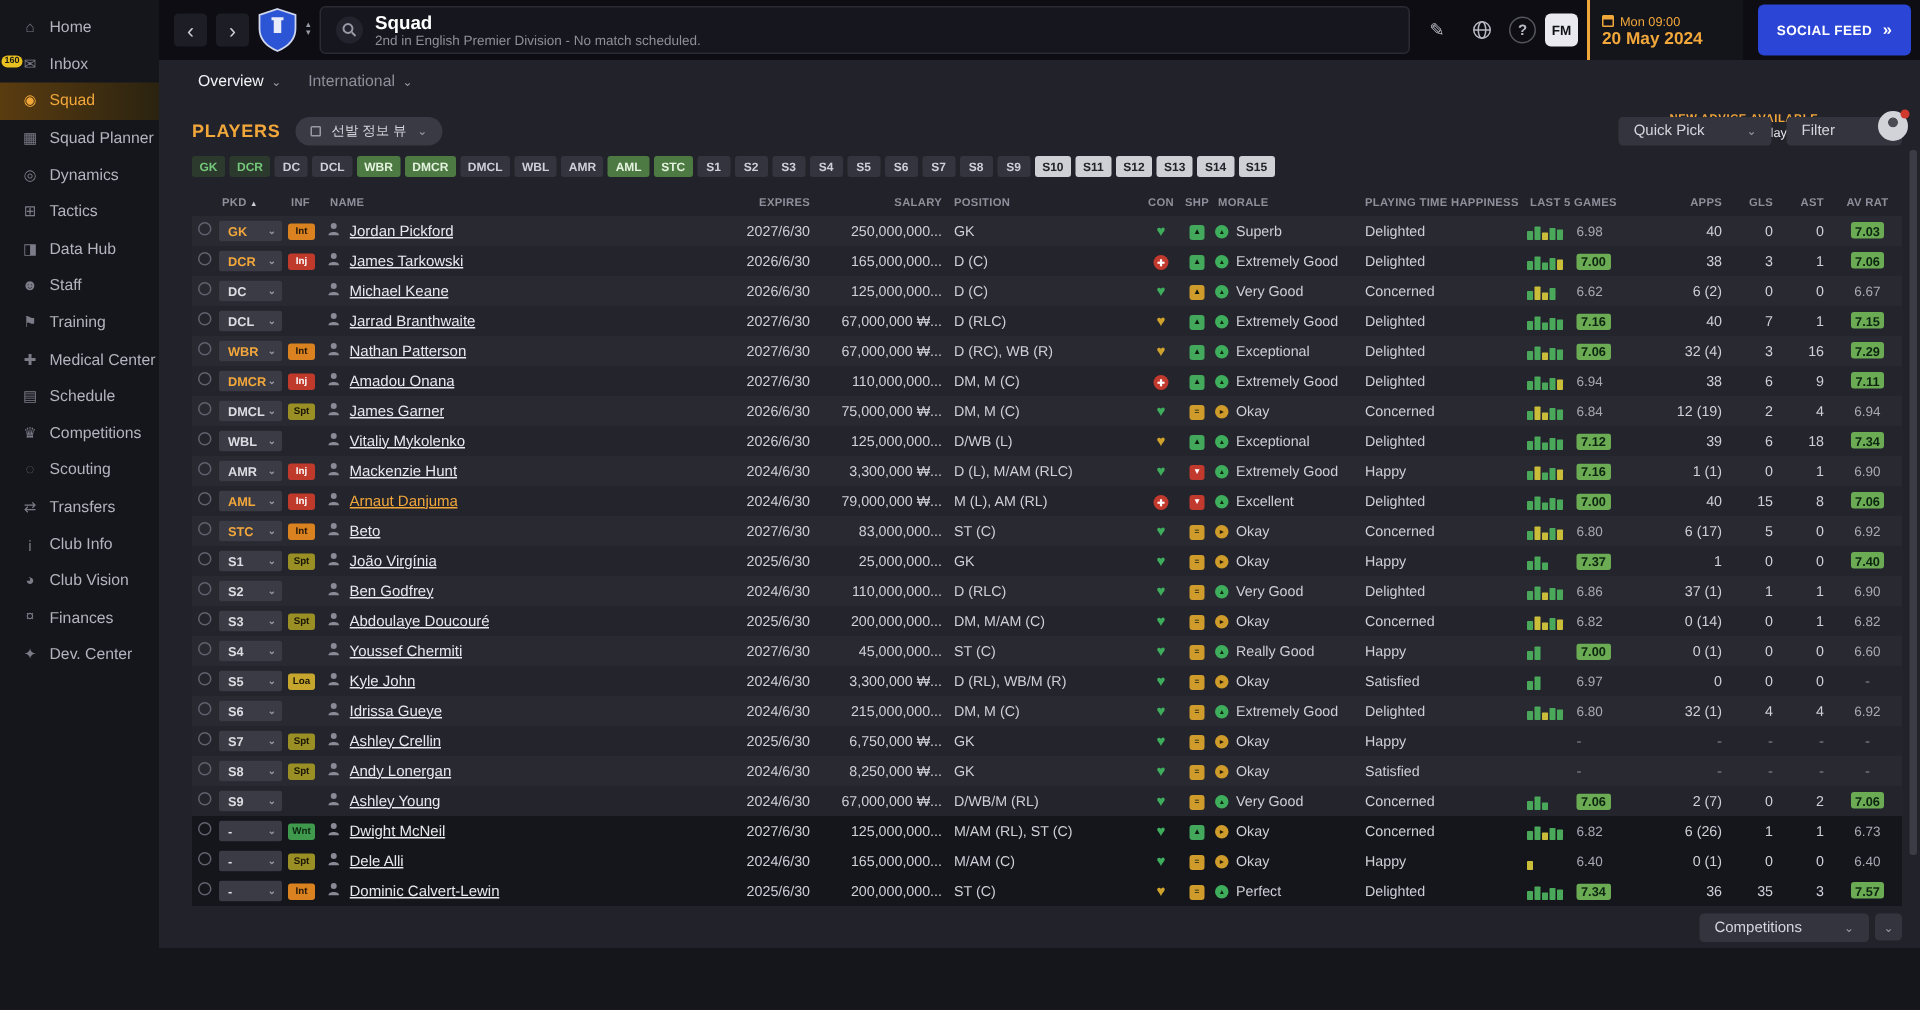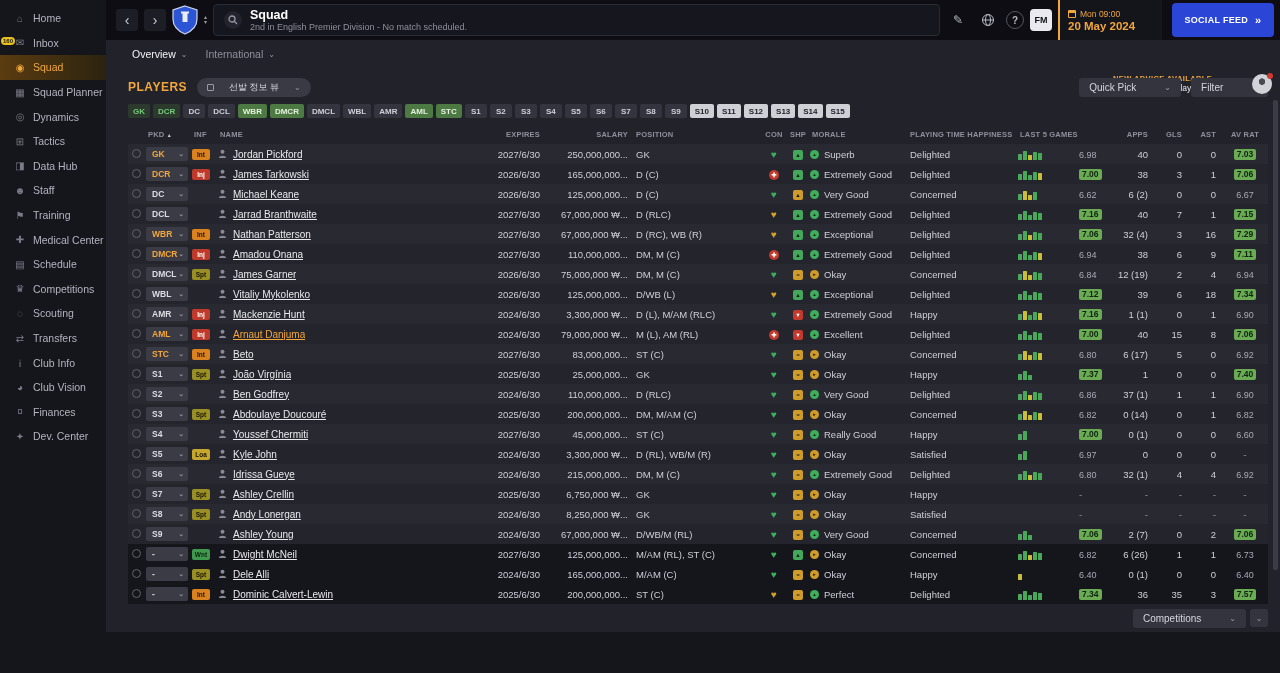--- a/index.html
+++ b/index.html
@@ -63,21 +63,21 @@
   .a2 { font-size:8.5px; color:#e8e8ee; white-space:nowrap; overflow:hidden; }
   .advisor { width:20px; height:20px; border-radius:50%; flex:none; position:relative;
     background:radial-gradient(circle at 50% 38%, #4a4a52 0 3px, #d2d2d9 3.5px); }
   .notif { position:absolute; right:-1px; top:-1px; width:6px; height:6px; border-radius:50%; background:#d03a2e; }
 
   
   .content { flex:1; min-height:0; display:flex; flex-direction:column; padding:0 12px 0 22px; }
   .players-bar { height:32px; margin-top:3px; display:flex; align-items:center; gap:10px; flex:none; }
   .players-title { color:#f2a73b; font-weight:bold; font-size:12px; letter-spacing:.5px; }
   .view-btn { background:#3a3a45; border-radius:10px; font-size:9px; color:#d5d5dd; padding:3px 10px;
-    display:flex; gap:15px; align-items:center; cursor:pointer; }
+    display:flex; gap:7px; align-items:center; cursor:pointer; }
   .vico { width:7px; height:7px; border:1px solid #9a9aa6; border-radius:1px; display:inline-block; }
   .spacer { flex:1; }
   .qp-btn { background:#34343f; border-radius:3px; font-size:10px; color:#d5d5dd; padding:4px 10px;
     display:flex; gap:28px; align-items:center; cursor:pointer; }
 
   .chips { display:flex; gap:3px; align-items:center; margin:1px 0 8px; flex:none; }
   .chip { min-width:22px; padding:2.5px 5px; border-radius:2px; font-size:8px; font-weight:bold;
     text-align:center; cursor:pointer; background:#34343f; color:#cfcfd8; }
   .chip.green-text { background:#2c3a2e; color:#74c97a; }
   .chip.green-fill { background:#4d7a42; color:#e4f2df; }
@@ -126,21 +126,21 @@
   .shp { width:10px; height:10px; border-radius:2px; font-size:5.5px; display:inline-flex;
     align-items:center; justify-content:center; color:#0e1a10; font-weight:bold; }
   .shp.g { background:#43a85c; } .shp.a { background:#cf9c2c; } .shp.r { background:#c23a2e; color:#fff; }
 
   .morale-cell { display:flex; align-items:center; }
   .m-ico { width:9px; height:9px; border-radius:50%; display:inline-flex; align-items:center;
     justify-content:center; font-size:4.5px; margin-right:5px; font-weight:bold; flex:none; }
   .m-ico.good { background:#3fae5c; color:#0c2410; }
   .m-ico.okay { background:#cf9c2c; color:#241c08; }
 
-  .l5cell { display:flex; align-items:flex-end;gap:28px; }
+  .l5cell { display:flex; align-items:center; }
   .bars { display:inline-flex; align-items:flex-end; gap:1px; height:11px; margin-right:5px; width:28px; flex:none; }
   .bar { width:4px; border-radius:0.5px; }
   .bg { background:#4aa85a; } .by { background:#c9bd3a; }
   .rate-pill { background:#6aab54; color:#0d2410; border-radius:2px; padding:0.5px 3px;
     font-size:8.5px; font-weight:bold; display:inline-block; min-width:22px; text-align:center; }
   .rate-plain { color:#a9a9b4; font-size:9px; }
   .dash { color:#80808b; }
 
   .bottom-row { height:28px; display:flex; justify-content:flex-end; gap:4px; align-items:center; flex:none; }
   .caret-btn { width:18px; height:18px; background:#34343f; border-radius:3px; display:flex;

